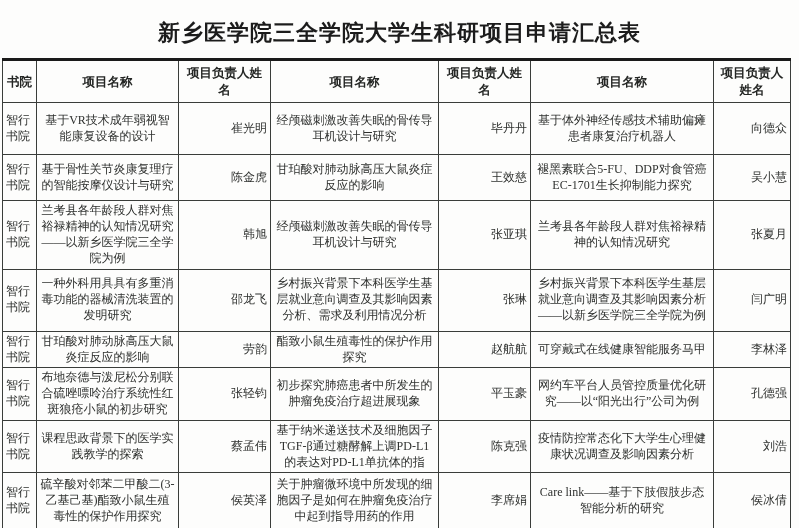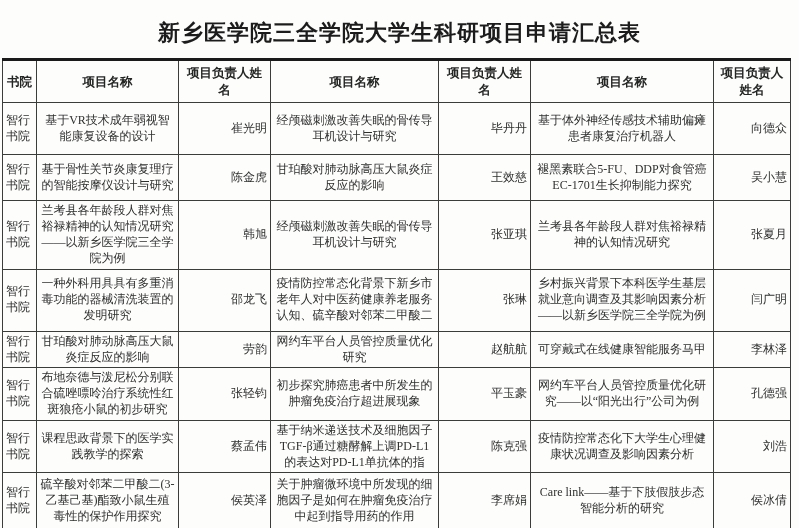--- a/index.html
+++ b/index.html
@@ -119,30 +119,30 @@
         <td class="leader-cell">韩旭</td>
         <td class="proj-center">经颅磁刺激改善失眠的骨传导耳机设计与研究</td>
         <td class="leader-cell">张亚琪</td>
         <td class="proj-left">兰考县各年龄段人群对焦裕禄精神的认知情况研究</td>
         <td class="leader-cell">张夏月</td>
       </tr>
       <tr>
         <td class="college-cell">智行书院</td>
         <td class="proj-left">一种外科用具具有多重消毒功能的器械清洗装置的发明研究</td>
         <td class="leader-cell">邵龙飞</td>
-        <td class="proj-center">疫情防控常态化背景下新乡市老年人对中医药健康养老服务认知、硫辛酸对邻苯二甲酸二</td>
+        <td class="proj-center">乡村振兴背景下本科医学生基层就业意向调查及其影响因素分析、需求及利用情况分析</td>
         <td class="leader-cell">张琳</td>
         <td class="proj-left">乡村振兴背景下本科医学生基层就业意向调查及其影响因素分析——以新乡医学院三全学院为例</td>
         <td class="leader-cell">闫广明</td>
       </tr>
       <tr>
         <td class="college-cell">智行书院</td>
         <td class="proj-left">甘珀酸对肺动脉高压大鼠炎症反应的影响</td>
         <td class="leader-cell">劳韵</td>
-        <td class="proj-center">网约车平台人员管控质量优化研究</td>
+        <td class="proj-center">酯致小鼠生殖毒性的保护作用探究</td>
         <td class="leader-cell">赵航航</td>
         <td class="proj-left">可穿戴式在线健康智能服务马甲</td>
         <td class="leader-cell">李林泽</td>
       </tr>
       <tr>
         <td class="college-cell">智行书院</td>
         <td class="proj-left">布地奈德与泼尼松分别联合硫唑嘌呤治疗系统性红斑狼疮小鼠的初步研究</td>
         <td class="leader-cell">张轻钧</td>
         <td class="proj-center">初步探究肺癌患者中所发生的肿瘤免疫治疗超进展现象</td>
         <td class="leader-cell">平玉豪</td>

